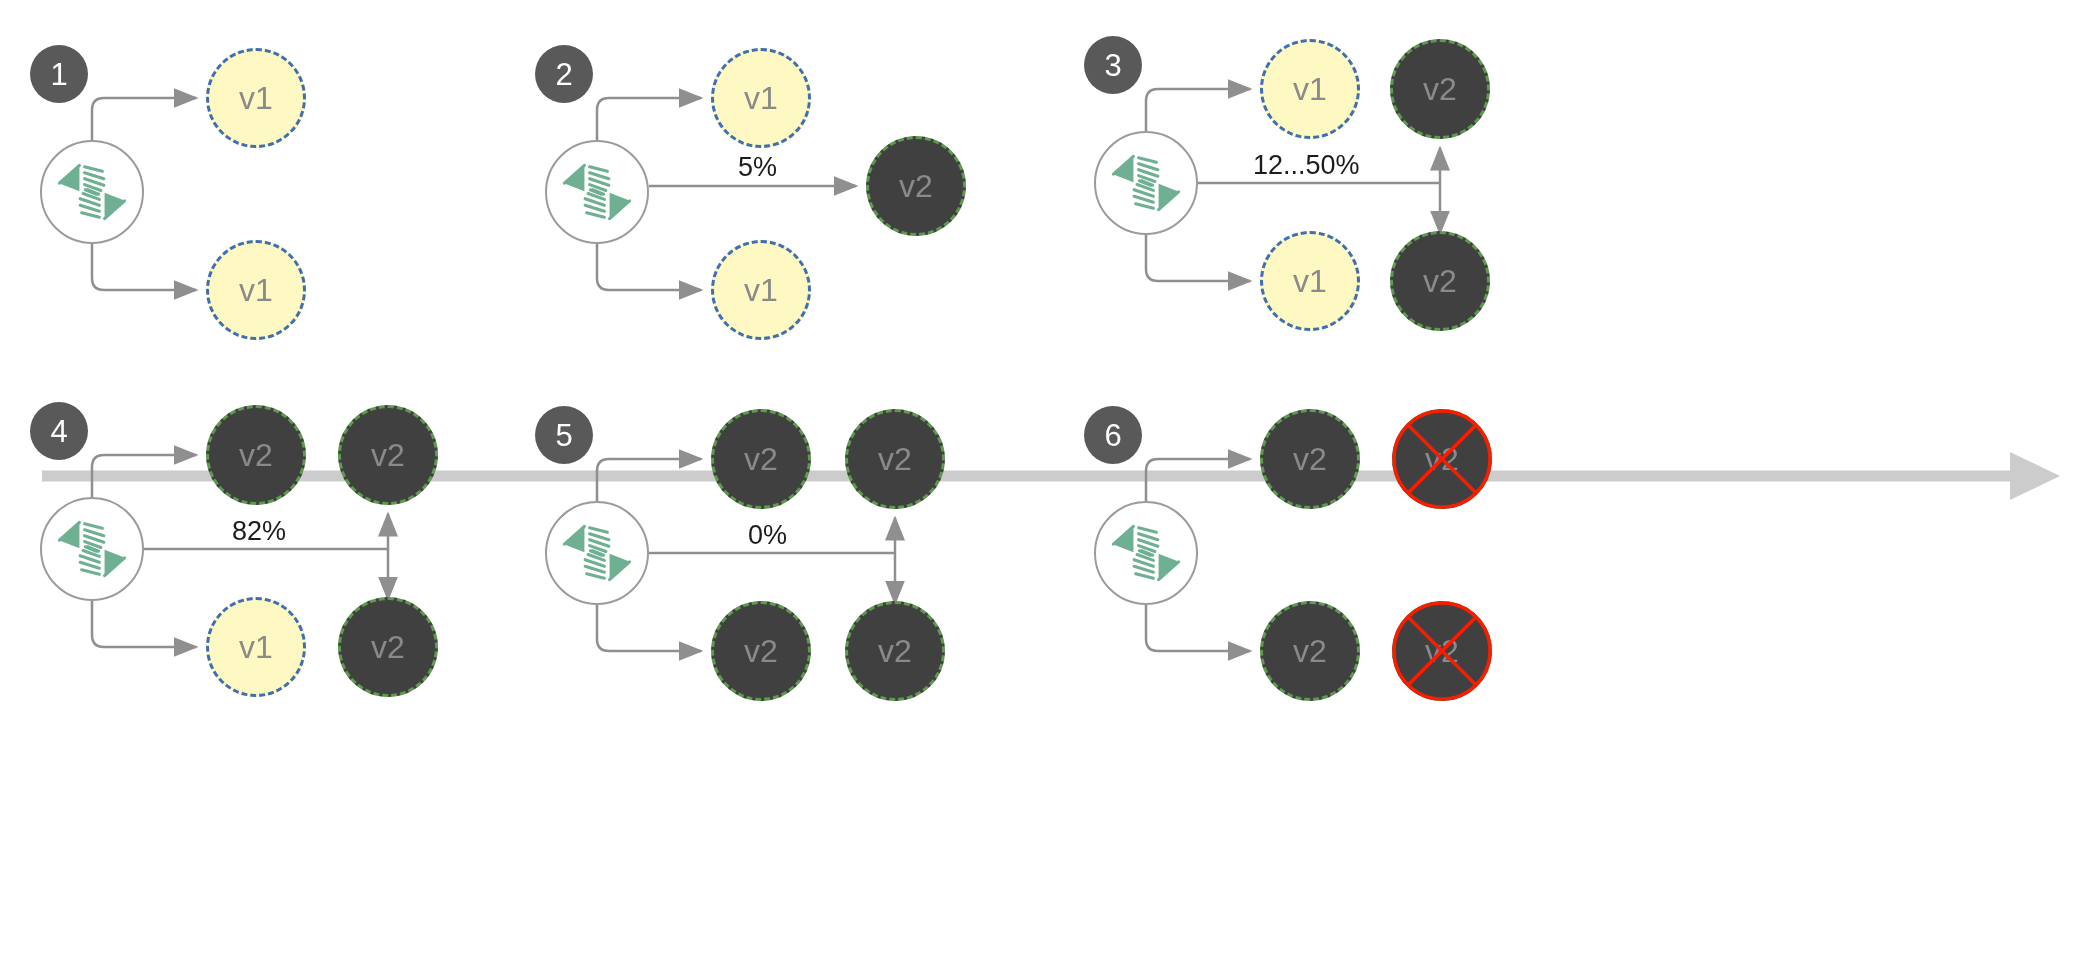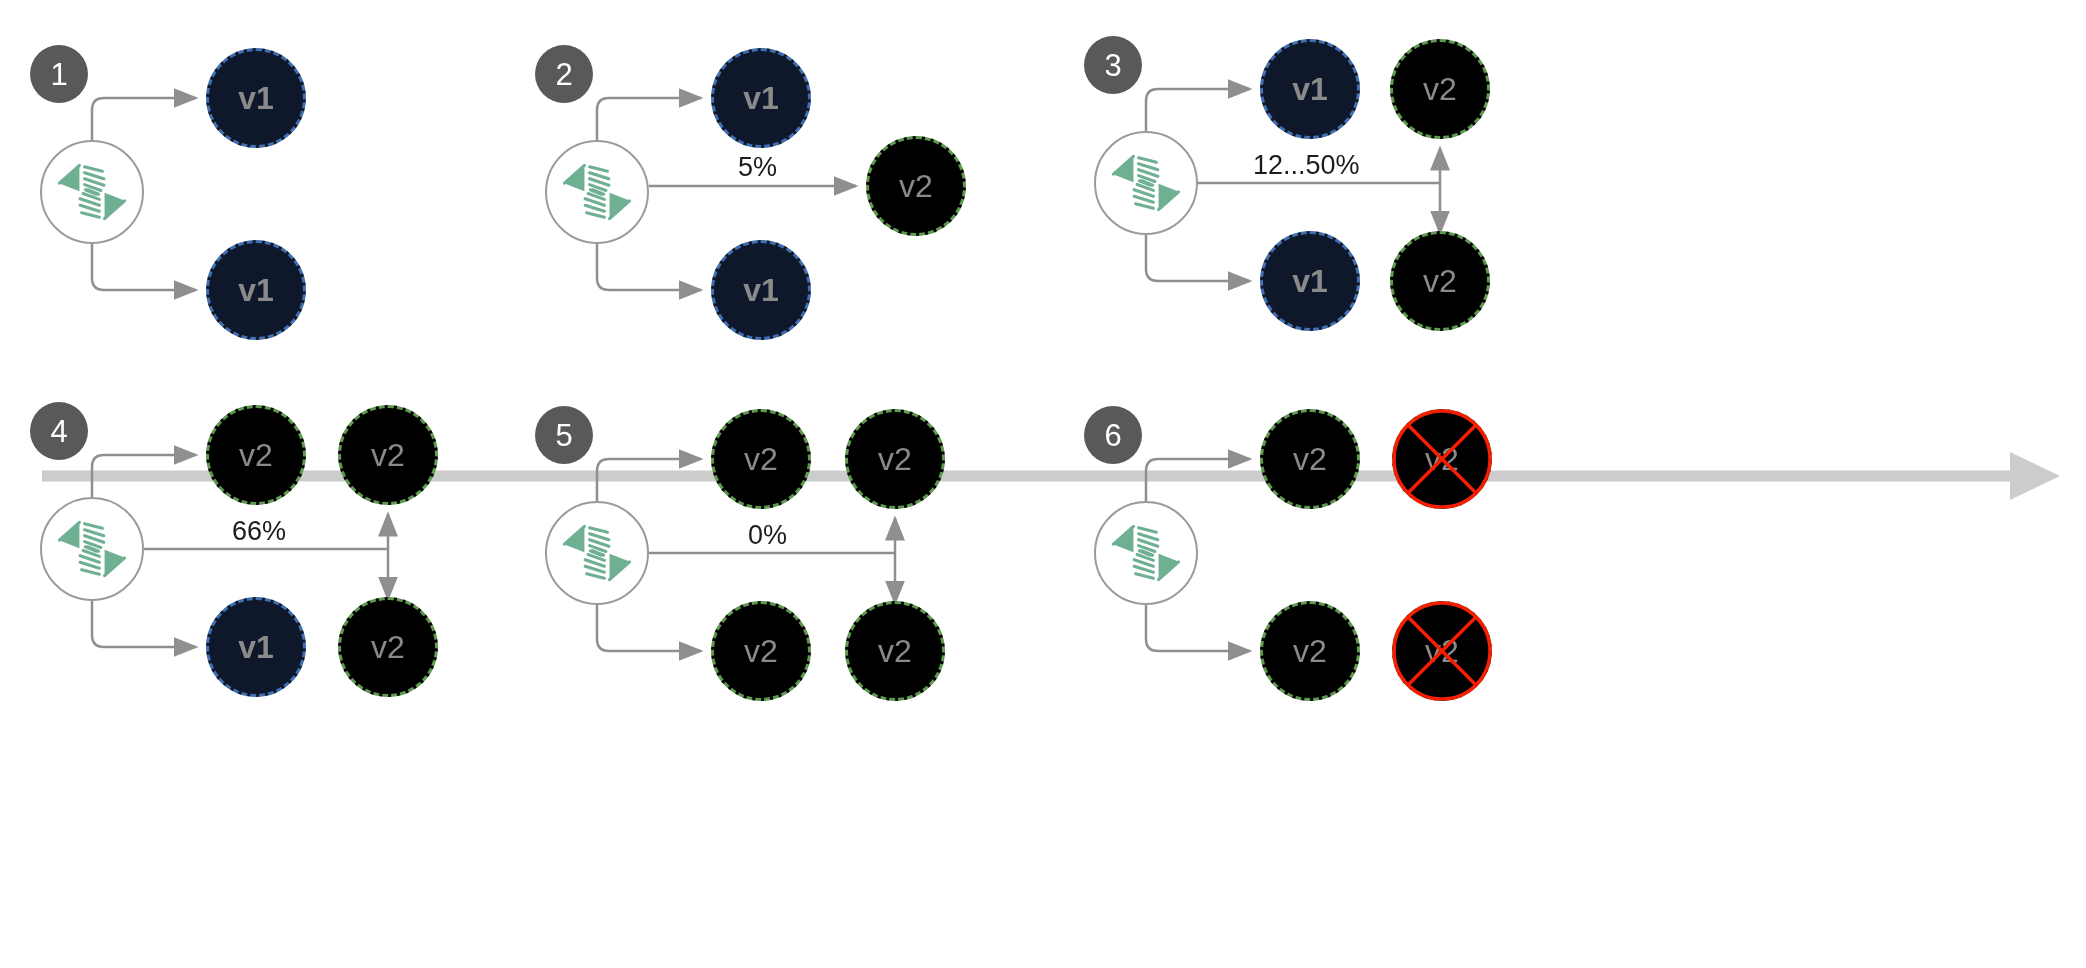--- a/index.html
+++ b/index.html
@@ -40,22 +40,22 @@
   
   .vnode{
     position:absolute;
     width:100px;height:100px;border-radius:50%;
     box-sizing:border-box;
     display:flex;align-items:center;justify-content:center;
     font-size:32px;
     color:#8a8a8a;
     pointer-events:auto;
   }
-  .vnode.v1{background:#0f172a;border:3px dashed #3f6fb0;font-weight:bold;}
-  .vnode.v2{background:#000000;border:3px dashed #5d9a4e;}
+  .vnode.v1{background:#fef9c3;border:3px dashed #3f6fb0;}
+  .vnode.v2{background:#404040;border:3px dashed #5d9a4e;}
 
   .kill-overlay{
     position:absolute;
     width:100px;height:100px;
     pointer-events:none;
   }
   .kill-overlay svg{display:block;width:100px;height:100px;overflow:visible;}
 
   
   .conn{position:absolute;pointer-events:none;overflow:visible;}
@@ -228,21 +228,21 @@
         <path d="M94,62 L67,86"></path>
         <path d="M60,84 L36,78"></path>
           <path d="M60,76 L34,68"></path>
           <path d="M60,68 L34,59"></path>
         <path d="M60,60 L38,52"></path>
           <path d="M59,53 L44,47"></path>
       </g>
       <path d="M67,87 L67,51 L93,61 Z" fill="#6fb093"></path>
     </svg>
   </div>
-  <div class="pct-label" style="left:232px;top:516px;">66%</div>
+  <div class="pct-label" style="left:232px;top:516px;">82%</div>
   <div class="vnode v2" style="left:206px;top:405px;">
     <span>v2</span>
   </div>
   <div class="vnode v1" style="left:206px;top:597px;">
     <span>v1</span>
   </div>
   <div class="vnode v2" style="left:338px;top:405px;">
     <span>v2</span>
   </div>
   <div class="vnode v2" style="left:338px;top:597px;">

